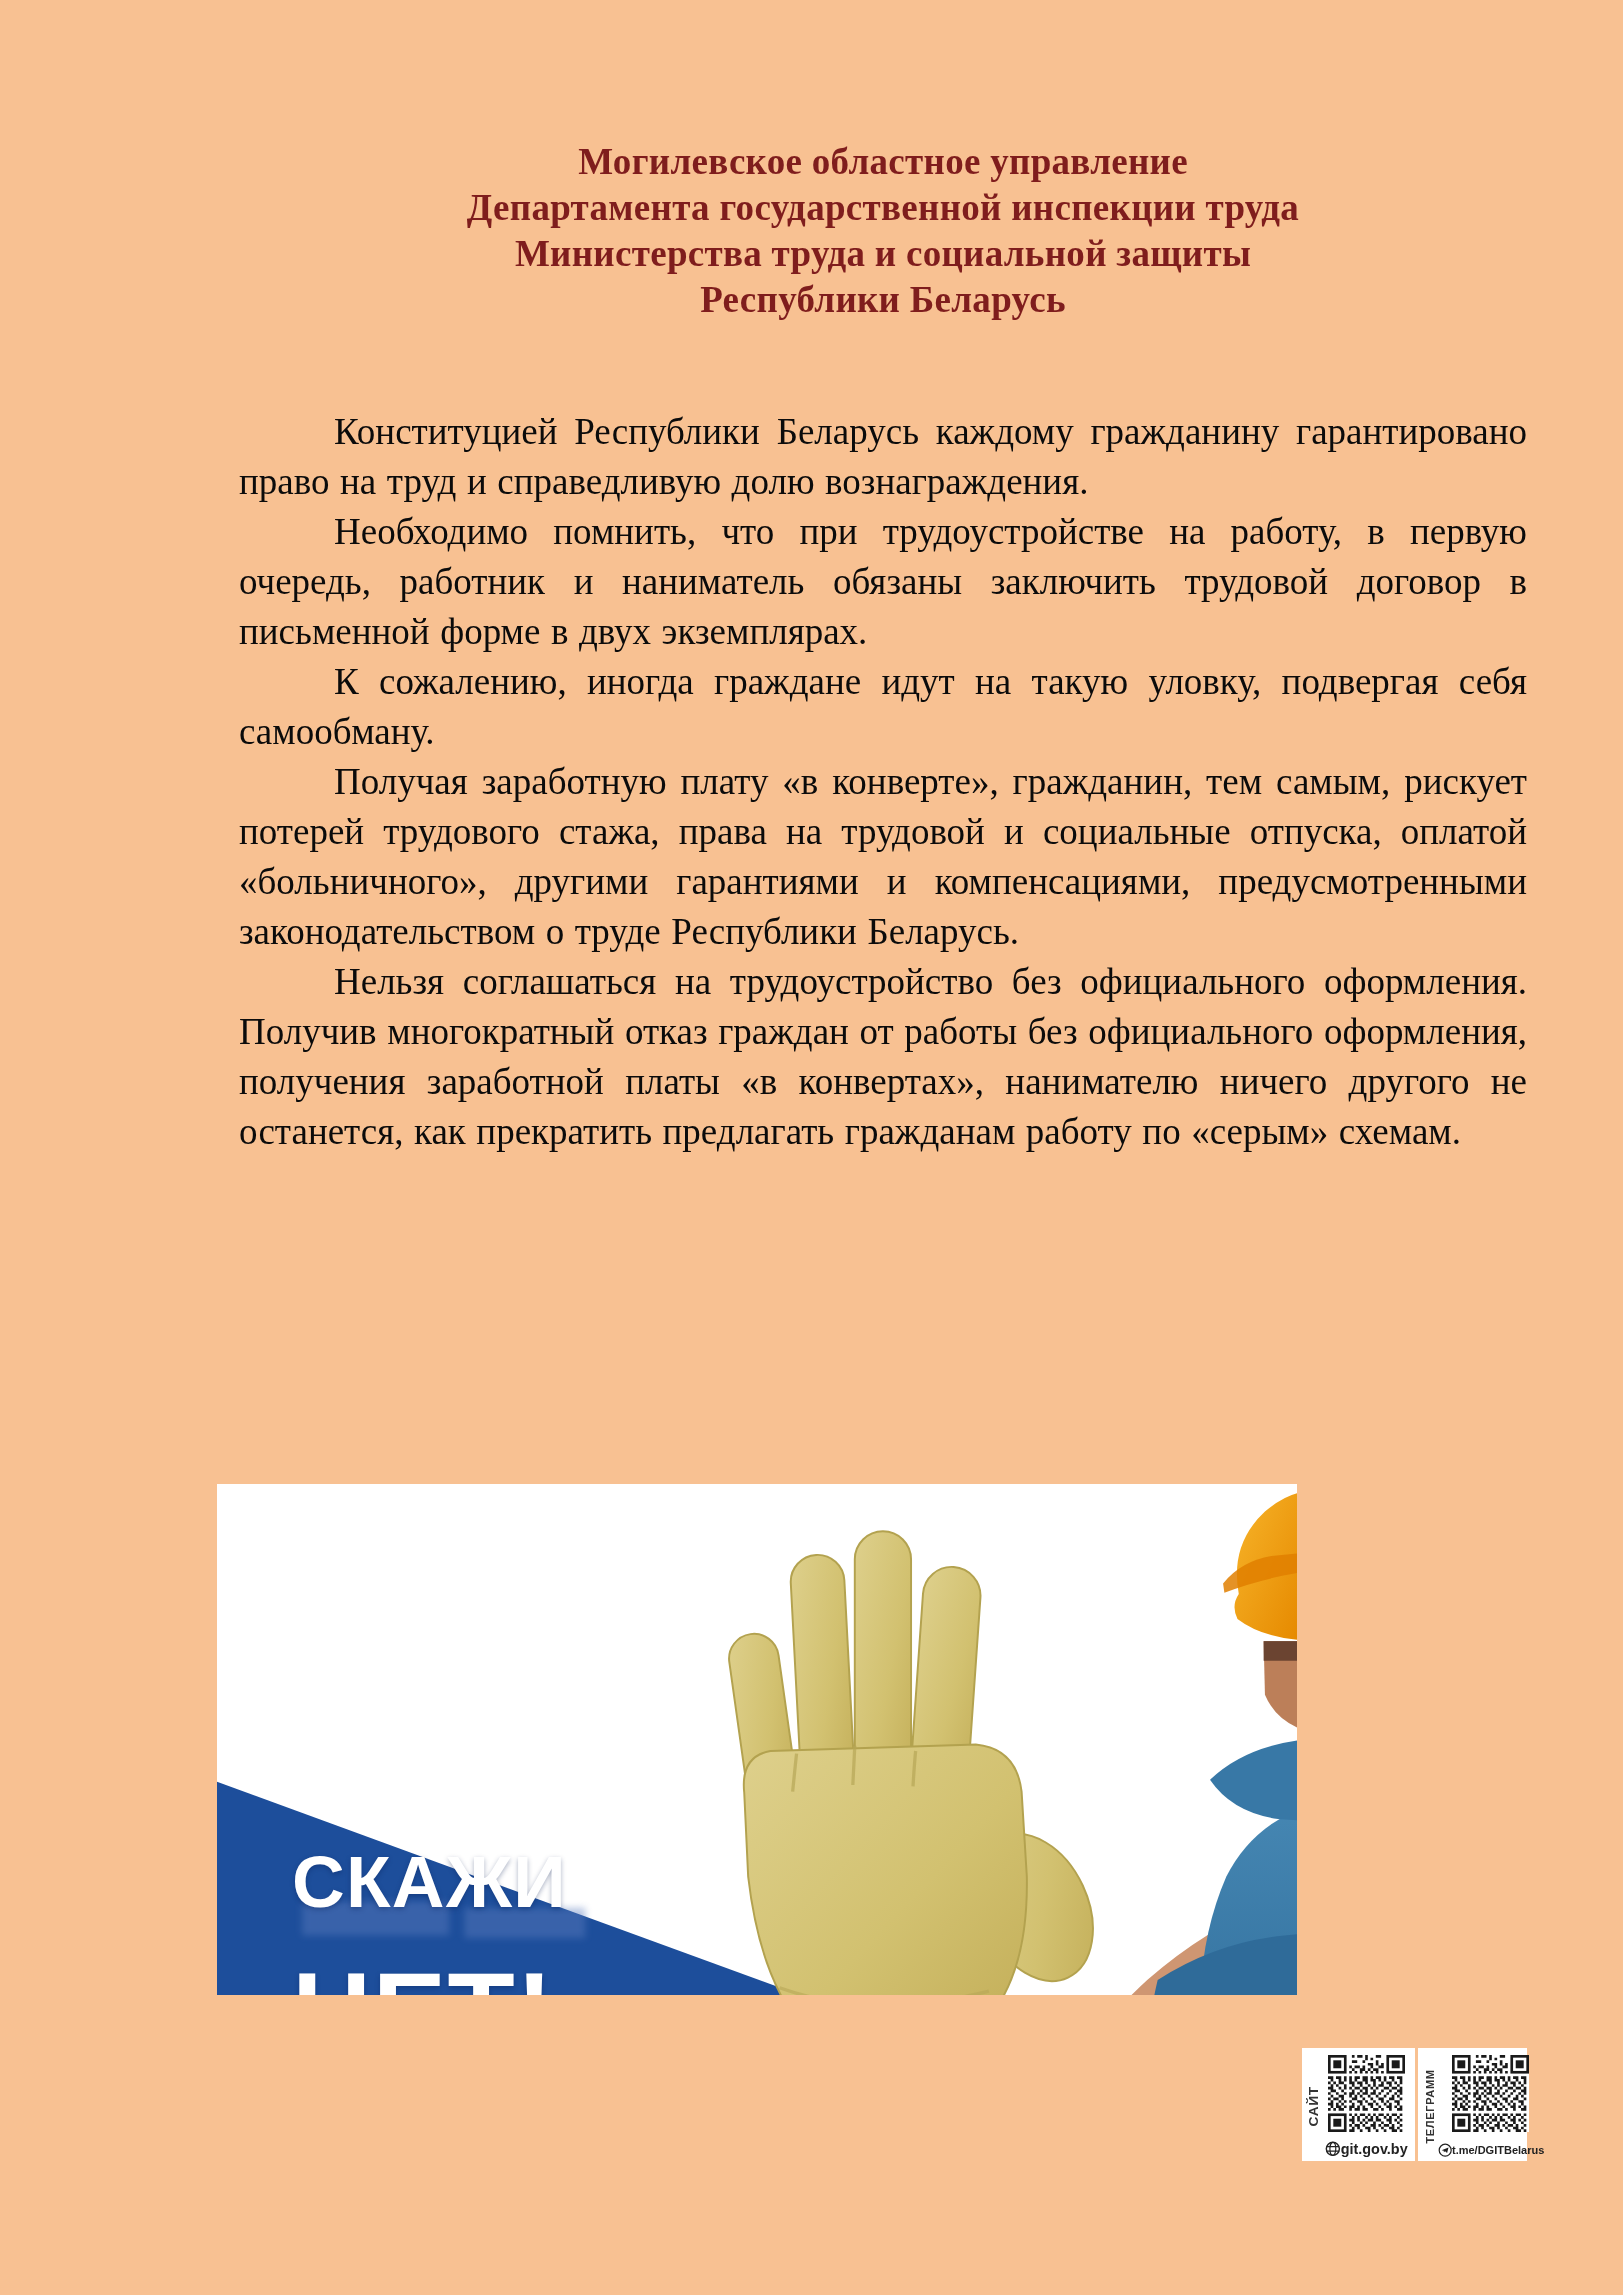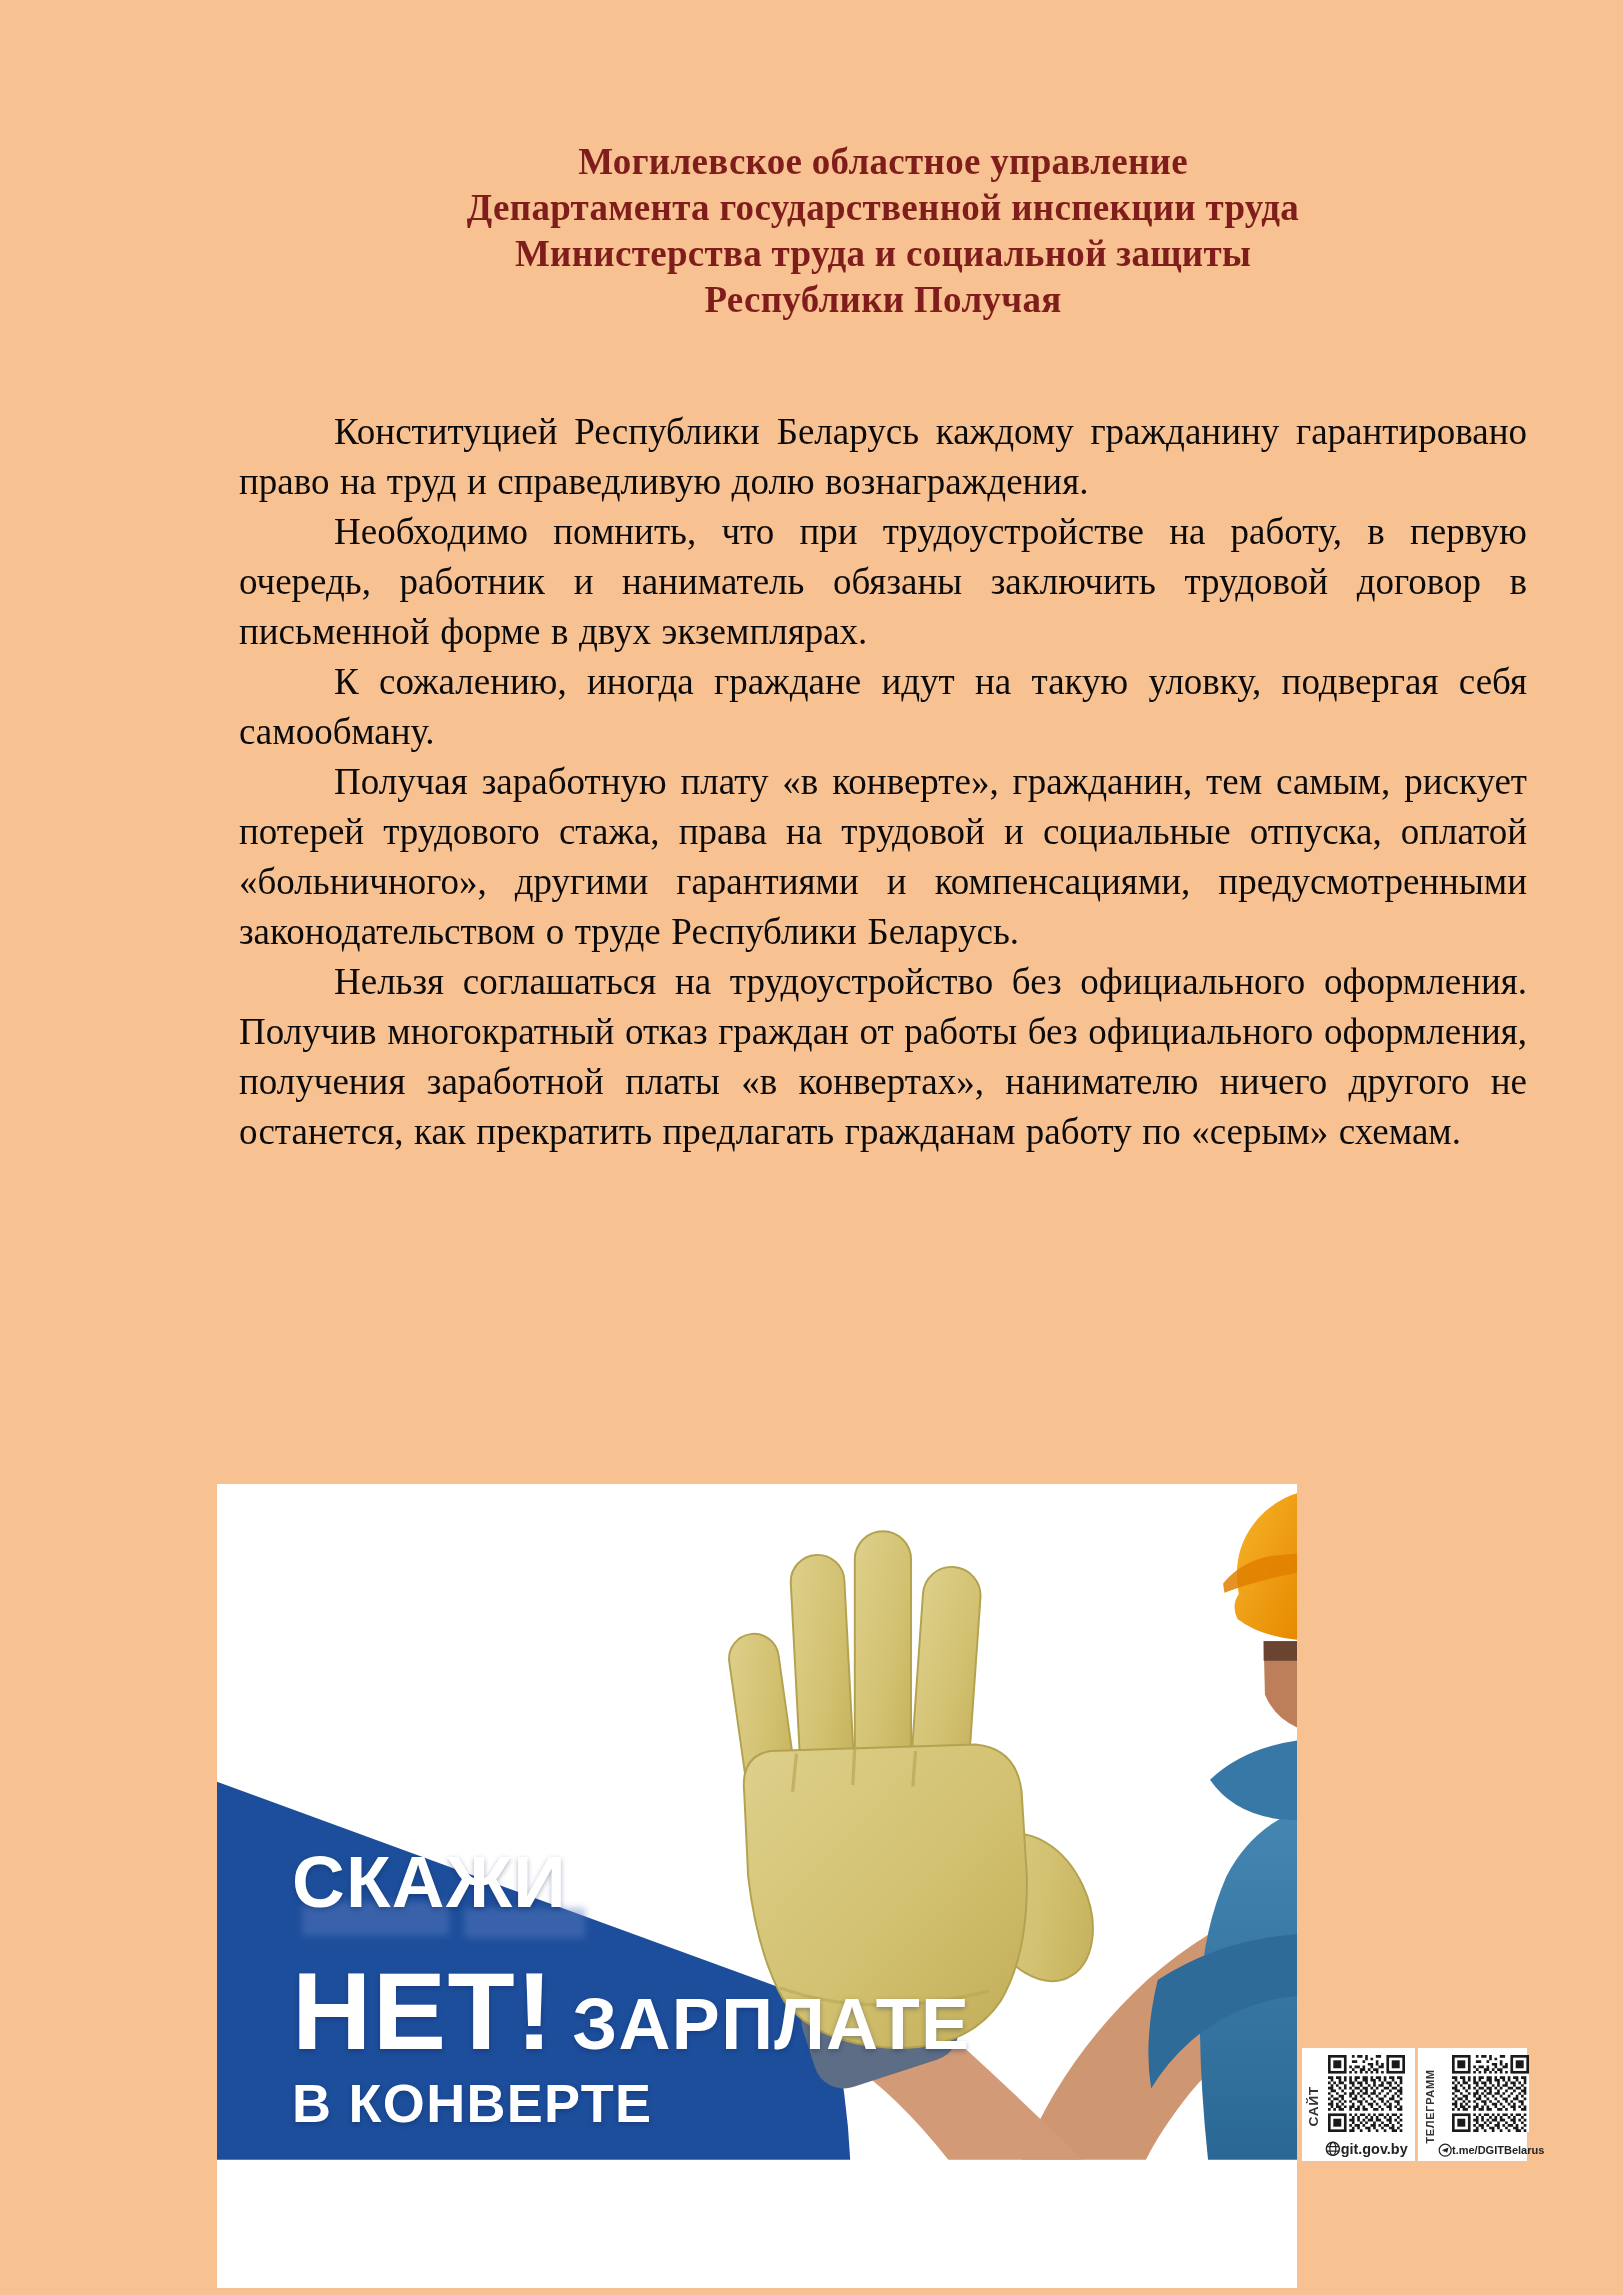--- a/index.html
+++ b/index.html
@@ -24,21 +24,21 @@
   
   .doc-body{
     position:absolute;left:239px;top:407px;width:1288px;
     font-size:37px;line-height:50px;color:#0b0b0b;
     text-align:justify;
   }
   .doc-body p{margin:0;text-indent:95px;word-spacing:1.3px;}
 
   
   .poster{
-    position:absolute;left:217px;top:1484px;width:1080px;height:804px;
+    position:absolute;left:217px;top:1484px;width:1080px;height:511px;
     background:#ffffff;overflow:hidden;
   }
   .poster svg{position:absolute;left:0;top:0;}
   .poster-caption{
     position:absolute;left:75px;width:589px;
     color:#ffffff;font-family:"Liberation Sans", sans-serif;font-weight:bold;
     text-shadow:0 2px 5.2px rgba(10,30,80,0.35);
     line-height:1;white-space:nowrap;
   }
   .pc-1{top:361px;font-size:73px;letter-spacing:1.3px;}
@@ -75,21 +75,21 @@
 </style>
 </head>
 <body>
 
 <div class="page">
 
   <div class="doc-header">
     <div>Могилевское областное управление</div>
     <div>Департамента государственной инспекции труда</div>
     <div>Министерства труда и социальной защиты</div>
-    <div>Республики Получая</div>
+    <div>Республики Беларусь</div>
   </div>
 
   <div class="doc-body">
     <p>Конституцией Республики Беларусь каждому гражданину гарантировано право на труд и справедливую долю вознаграждения.</p>
     <p>Необходимо помнить, что при трудоустройстве на работу, в первую очередь, работник и наниматель обязаны заключить трудовой договор в письменной форме в двух экземплярах.</p>
     <p>К сожалению, иногда граждане идут на такую уловку, подвергая себя самообману.</p>
     <p>Получая заработную плату «в конверте», гражданин, тем самым, рискует потерей трудового стажа, права на трудовой и социальные отпуска, оплатой «больничного», другими гарантиями и компенсациями, предусмотренными законодательством о труде Республики Беларусь.</p>
     <p>Нельзя соглашаться на трудоустройство без официального оформления. Получив многократный отказ граждан от работы без официального оформления, получения заработной платы «в конвертах», нанимателю ничего другого не останется, как прекратить предлагать гражданам работу по «серым» схемам.</p>
   </div>
 

